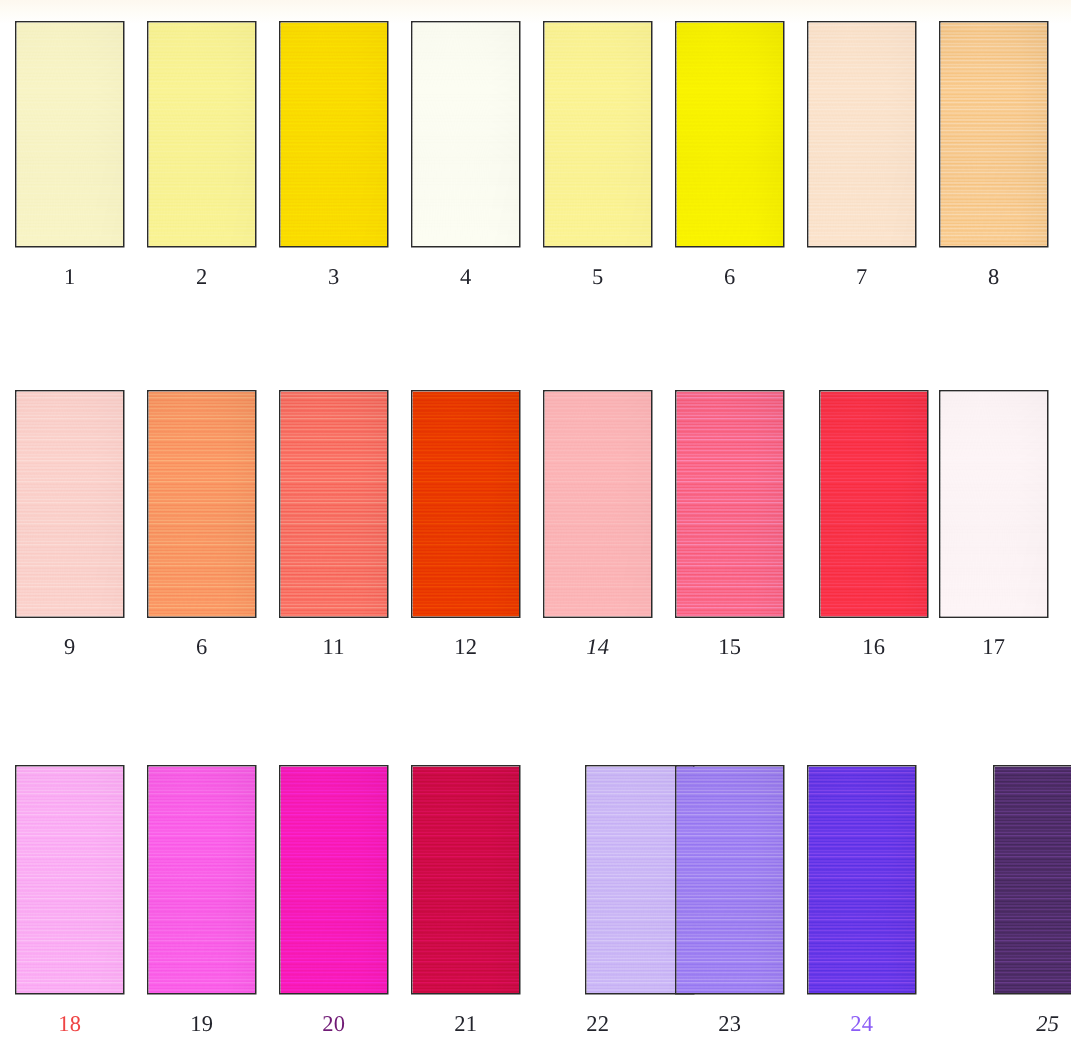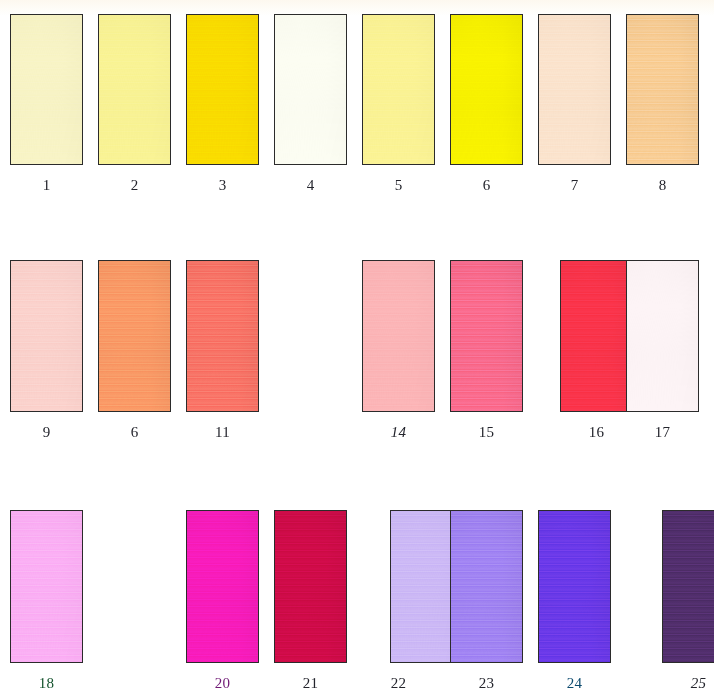--- a/index.html
+++ b/index.html
@@ -222,37 +222,45 @@
         <div class="swatch-label" style="color: rgb(35, 36, 44);">6</div>
       </div>
       <div class="swatch-cell" style="left: 186px;">
         <div class="swatch-chip" style="border-color: rgb(43, 43, 43);">
           <div class="swatch-fill" style="background: rgb(250, 106, 94);"></div>
           <div class="swatch-texture strong"></div>
           <div class="swatch-wash"></div>
         </div>
         <div class="swatch-label" style="color: rgb(35, 36, 44);">11</div>
       </div>
+      <div class="swatch-cell" style="left: 274px;">
+        <div class="swatch-chip" style="border-color: rgb(43, 43, 43);">
+          <div class="swatch-fill" style="background: rgb(234, 53, 0);"></div>
+          <div class="swatch-texture strong"></div>
+          <div class="swatch-wash"></div>
+        </div>
+        <div class="swatch-label" style="color: rgb(35, 36, 44);">12</div>
+      </div>
       <div class="swatch-cell" style="left: 362px; font-style: italic;">
         <div class="swatch-chip" style="border-color: rgb(43, 43, 43);">
           <div class="swatch-fill" style="background: rgb(252, 179, 181);"></div>
           <div class="swatch-texture soft"></div>
           <div class="swatch-wash soft"></div>
         </div>
         <div class="swatch-label" style="color: rgb(35, 36, 44);">14</div>
       </div>
       <div class="swatch-cell" style="left: 450px;">
         <div class="swatch-chip" style="border-color: rgb(43, 43, 43);">
           <div class="swatch-fill" style="background: rgb(251, 98, 130);"></div>
           <div class="swatch-texture strong"></div>
           <div class="swatch-wash"></div>
         </div>
         <div class="swatch-label" style="color: rgb(35, 36, 44);">15</div>
       </div>
-      <div class="swatch-cell" style="left: 560px;">
+      <div class="swatch-cell" style="left: 546px;">
         <div class="swatch-chip" style="border-color: rgb(43, 43, 43);">
           <div class="swatch-fill" style="background: rgb(251, 47, 68);"></div>
           <div class="swatch-texture strong"></div>
           <div class="swatch-wash"></div>
         </div>
         <div class="swatch-label" style="color: rgb(35, 36, 44);">16</div>
       </div>
       <div class="swatch-cell" style="left: 626px;">
         <div class="swatch-chip" style="border-color: rgb(43, 43, 43);">
           <div class="swatch-fill" style="background: rgb(253, 244, 246);"></div>
@@ -262,21 +270,29 @@
         <div class="swatch-label" style="color: rgb(35, 36, 44);">17</div>
       </div>
     </div>
     <div class="swatch-row row-2" style="top: 510px;">
       <div class="swatch-cell" style="left: 10px;">
         <div class="swatch-chip" style="border-color: rgb(43, 43, 43);">
           <div class="swatch-fill" style="background: rgb(251, 170, 244);"></div>
           <div class="swatch-texture"></div>
           <div class="swatch-wash soft"></div>
         </div>
-        <div class="swatch-label" style="color: #14532d;">18</div>
+        <div class="swatch-label" style="color: #ef4444;">18</div>
+      </div>
+      <div class="swatch-cell" style="left: 98px;">
+        <div class="swatch-chip" style="border-color: rgb(43, 43, 43);">
+          <div class="swatch-fill" style="background: rgb(251, 92, 232);"></div>
+          <div class="swatch-texture"></div>
+          <div class="swatch-wash"></div>
+        </div>
+        <div class="swatch-label" style="color: rgb(35, 36, 44);">19</div>
       </div>
       <div class="swatch-cell" style="left: 186px;">
         <div class="swatch-chip" style="border-color: rgb(43, 43, 43);">
           <div class="swatch-fill" style="background: rgb(249, 25, 181);"></div>
           <div class="swatch-texture strong"></div>
           <div class="swatch-wash"></div>
         </div>
         <div class="swatch-label" style="color: #701a75;">20</div>
       </div>
       <div class="swatch-cell" style="left: 274px;">
@@ -302,21 +318,21 @@
           <div class="swatch-wash"></div>
         </div>
         <div class="swatch-label" style="color: rgb(35, 36, 44);">23</div>
       </div>
       <div class="swatch-cell" style="left: 538px;">
         <div class="swatch-chip" style="border-color: rgb(43, 43, 43);">
           <div class="swatch-fill" style="background: rgb(97, 52, 232);"></div>
           <div class="swatch-texture strong"></div>
           <div class="swatch-wash"></div>
         </div>
-        <div class="swatch-label" style="color: #0c4a6e;">24</div>
+        <div class="swatch-label" style="color: #8b5cf6;">24</div>
       </div>
       <div class="swatch-cell" style="left: 662px; font-style: italic;">
         <div class="swatch-chip" style="border-color: rgb(43, 43, 43);">
           <div class="swatch-fill" style="background: rgb(74, 42, 99);"></div>
           <div class="swatch-texture strong"></div>
           <div class="swatch-wash"></div>
         </div>
         <div class="swatch-label" style="color: rgb(35, 36, 44);">25</div>
       </div>
     </div>

